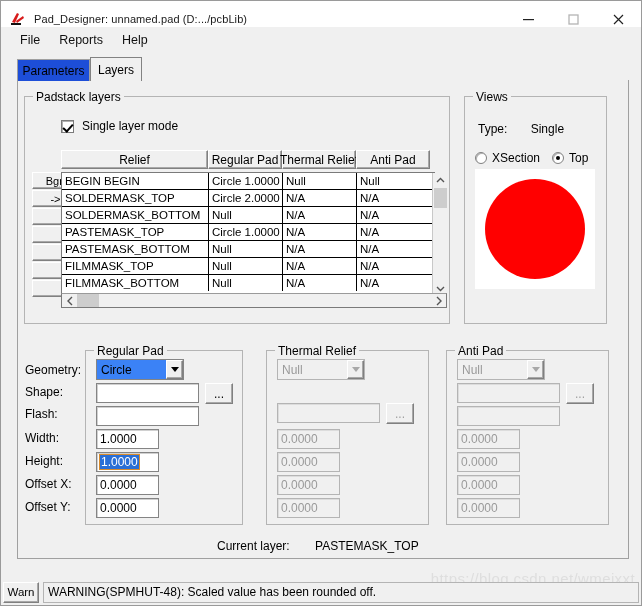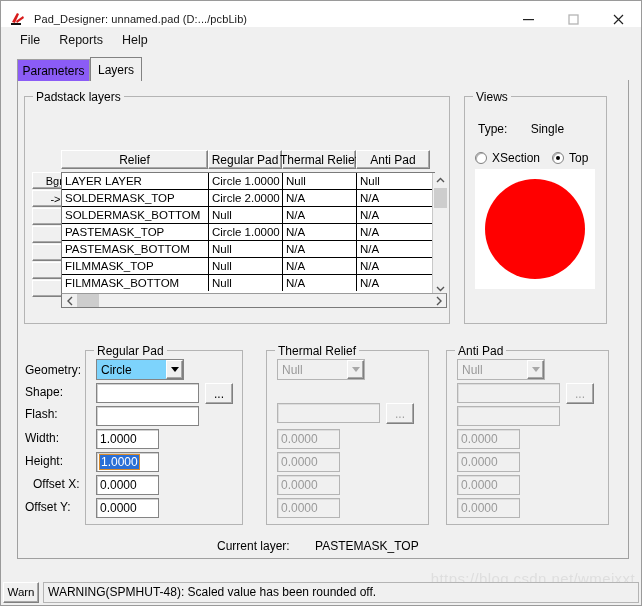--- a/index.html
+++ b/index.html
@@ -52,21 +52,21 @@
     white-space: nowrap;
   }
 
   
   .tabstrip {
     position: absolute; left: 16px; top: 58px; width: 620px; height: 22px;
   }
   .tab {
     position: absolute; top: 0; height: 22px;
     border: 1px solid #a0a0a0; border-bottom: none;
-    background: #8b5cf6;
+    background: #1d4ed8;
     display: flex; align-items: center; justify-content: center;
     font-size: 12px; padding: 0 8px;
   }
   .tab.active {
     background: #f0f0f0; height: 24px; top: -2px; z-index: 3;
     border-color: #828282;
   }
 
   
   .group {
@@ -177,21 +177,21 @@
   }
   .inp.dis {
     background: #f0f0f0; color: #9a9a9a;
     border-color: #b4b4b4; box-shadow: inset 1px 1px 0 #dcdcdc;
   }
   .inp .selected-text {
     background: #2a6fd6; color: #fff; padding: 0 1px;
     outline: 1px solid #d98b2b;
   }
   .combo {
-    position: absolute; height: 21px; background: #7dd3fc;
+    position: absolute; height: 21px; background: #3b82f6;
     border: 1px solid #848484; display: flex; align-items: center;
     font-size: 12px; padding-left: 4px; color: #000;
   }
   .combo.dis { background: #f0f0f0; color: #9a9a9a; border-color: #b4b4b4; }
   .combo .arrowbtn {
     margin-left: auto; width: 17px; height: 19px;
     background: #f0f0f0; border: 1px solid #fff;
     border-right-color: #808080; border-bottom-color: #808080;
     box-shadow: inset -1px -1px 0 #a8a8a8;
     display: flex; align-items: center; justify-content: center;
@@ -283,20 +283,24 @@
     </div>
     <div class="tab active" style="left:73px; width:52px;">
       <span>Layers</span>
     </div>
   </div>
 
   <div class="group" style="left:23px; top:95px; width:426px; height:228px;">
     <span class="legend">Padstack layers</span>
   </div>
 
+  <div class="chk-row" style="left:60px; top:118px;">
+    <span class="chkbox checked"></span>
+    <span class="chk-label">Single layer mode</span>
+  </div>
 
   <div class="tbl-head" style="position:absolute; left:60px; top:149px;">
     <span class="th" style="width:147px;">Relief</span>
     <span class="th" style="width:74px;">Regular Pad</span>
     <span class="th" style="width:74px;">Thermal Relief</span>
     <span class="th" style="width:74px;">Anti Pad</span>
   </div>
 
   <div class="sidebtns" style="left:31px; top:171px;">
     <div class="sbtn">
@@ -308,21 +312,21 @@
     <div class="sbtn"></div>
     <div class="sbtn"></div>
     <div class="sbtn"></div>
     <div class="sbtn"></div>
     <div class="sbtn"></div>
   </div>
 
   <div class="grid-box" style="left:60px; top:171px; width:374px; height:125px;">
     <div id="rows-host">
         <div class="row">
-          <span class="cell" style="width: 147px;">LAYER LAYER</span>
+          <span class="cell" style="width: 147px;">BEGIN BEGIN</span>
           <span class="cell" style="width: 74px;">Circle 1.0000</span>
           <span class="cell" style="width: 74px;">Null</span>
           <span class="cell last" style="width: 74px;">Null</span>
         </div>
         <div class="row">
           <span class="cell" style="width: 147px;">SOLDERMASK_TOP</span>
           <span class="cell" style="width: 74px;">Circle 2.0000</span>
           <span class="cell" style="width: 74px;">N/A</span>
           <span class="cell last" style="width: 74px;">N/A</span>
         </div>
@@ -410,21 +414,21 @@
 
   <div class="group" style="left:84px; top:349px; width:158px; height:175px;">
     <span class="legend">Regular Pad</span>
   </div>
 
   <span class="fld-label" style="left:24px; top:362px;">Geometry:</span>
   <span class="fld-label" style="left:24px; top:384px;">Shape:</span>
   <span class="fld-label" style="left:24px; top:406px;">Flash:</span>
   <span class="fld-label" style="left:24px; top:430px;">Width:</span>
   <span class="fld-label" style="left:24px; top:453px;">Height:</span>
-  <span class="fld-label" style="left:32px; top:476px;">Offset X:</span>
+  <span class="fld-label" style="left:24px; top:476px;">Offset X:</span>
   <span class="fld-label" style="left:24px; top:499px;">Offset Y:</span>
 
   <div class="combo" style="left:95px; top:358px; width:88px;">
     <span>Circle</span>
     <span class="arrowbtn">
         <span class="tri"></span>
       </span>
   </div>
   <div class="inp" style="left:95px; top:382px; width:103px;">
     <span></span>

